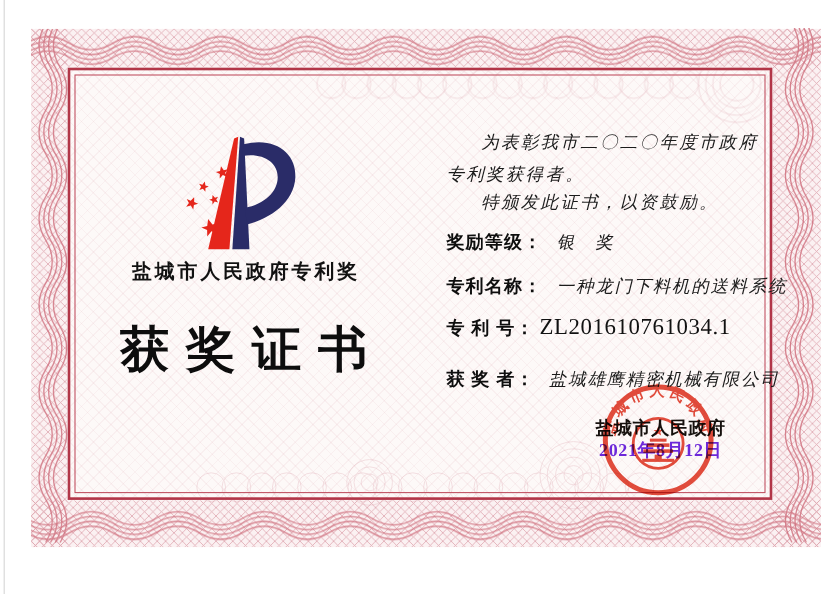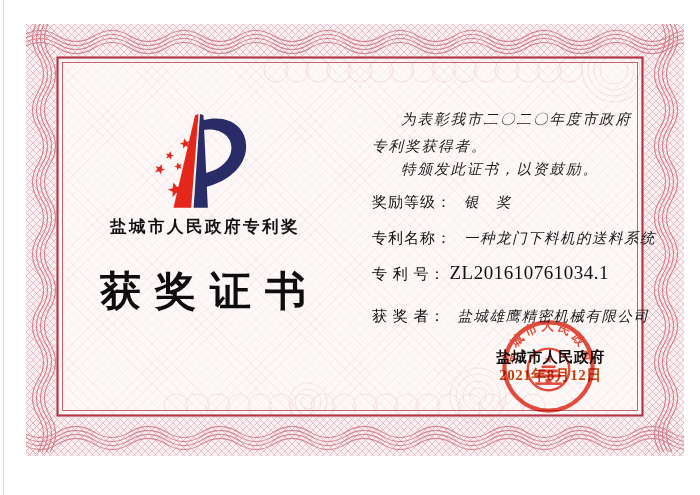--- a/index.html
+++ b/index.html
@@ -26,25 +26,25 @@
     font-size:41px;font-weight:700;letter-spacing:14px;padding-left:10px;box-sizing:border-box;
     color:#0d0d0d;
   }
   .body-par{
     left:372px;width:270px;font-size:14.5px;line-height:27px;letter-spacing:2px;
     font-style:italic;text-indent:2em;color:#1b1b1b;margin:0;
   }
   .p1{top:106px;} .p2{top:156px;}
   .field{left:372px;width:280px;white-space:nowrap;}
   .f0{top:193px;} .f1{top:229px;} .f2{top:262px;} .f3{top:307px;}
-  .field .lab{font-size:15px;font-weight:400;letter-spacing:1px;color:#0e0e0e;}
+  .field .lab{font-size:15px;font-weight:700;letter-spacing:1px;color:#0e0e0e;}
   .field .val{font-size:14.5px;font-style:italic;letter-spacing:1.5px;margin-left:12px;color:#1b1b1b;}
   .field .val-num{font-size:19px;font-style:normal;letter-spacing:0.5px;margin-left:4px;color:#111;}
   .issuer{left:438px;top:348px;width:225px;text-align:center;font-size:15px;font-weight:700;letter-spacing:0.5px;color:#15100d;}
-  .datel {left:438px;top:366px;width:225px;text-align:center;font-size:15px;font-weight:700;letter-spacing:0.5px;color:#c2410c;}
+  .datel {left:438px;top:366px;width:225px;text-align:center;font-size:15px;font-weight:700;letter-spacing:0.5px;color:#6d28d9;}
   .logo{left:146px;top:110px;width:108px;height:104px;}
   .seal{left:499px;top:317px;width:99px;height:99px;opacity:.88;mix-blend-mode:multiply;}
 </style>
 </head>
 <body>
 
 <div class="page">
   <div class="page-edge"></div>
 
   <div class="cert">

